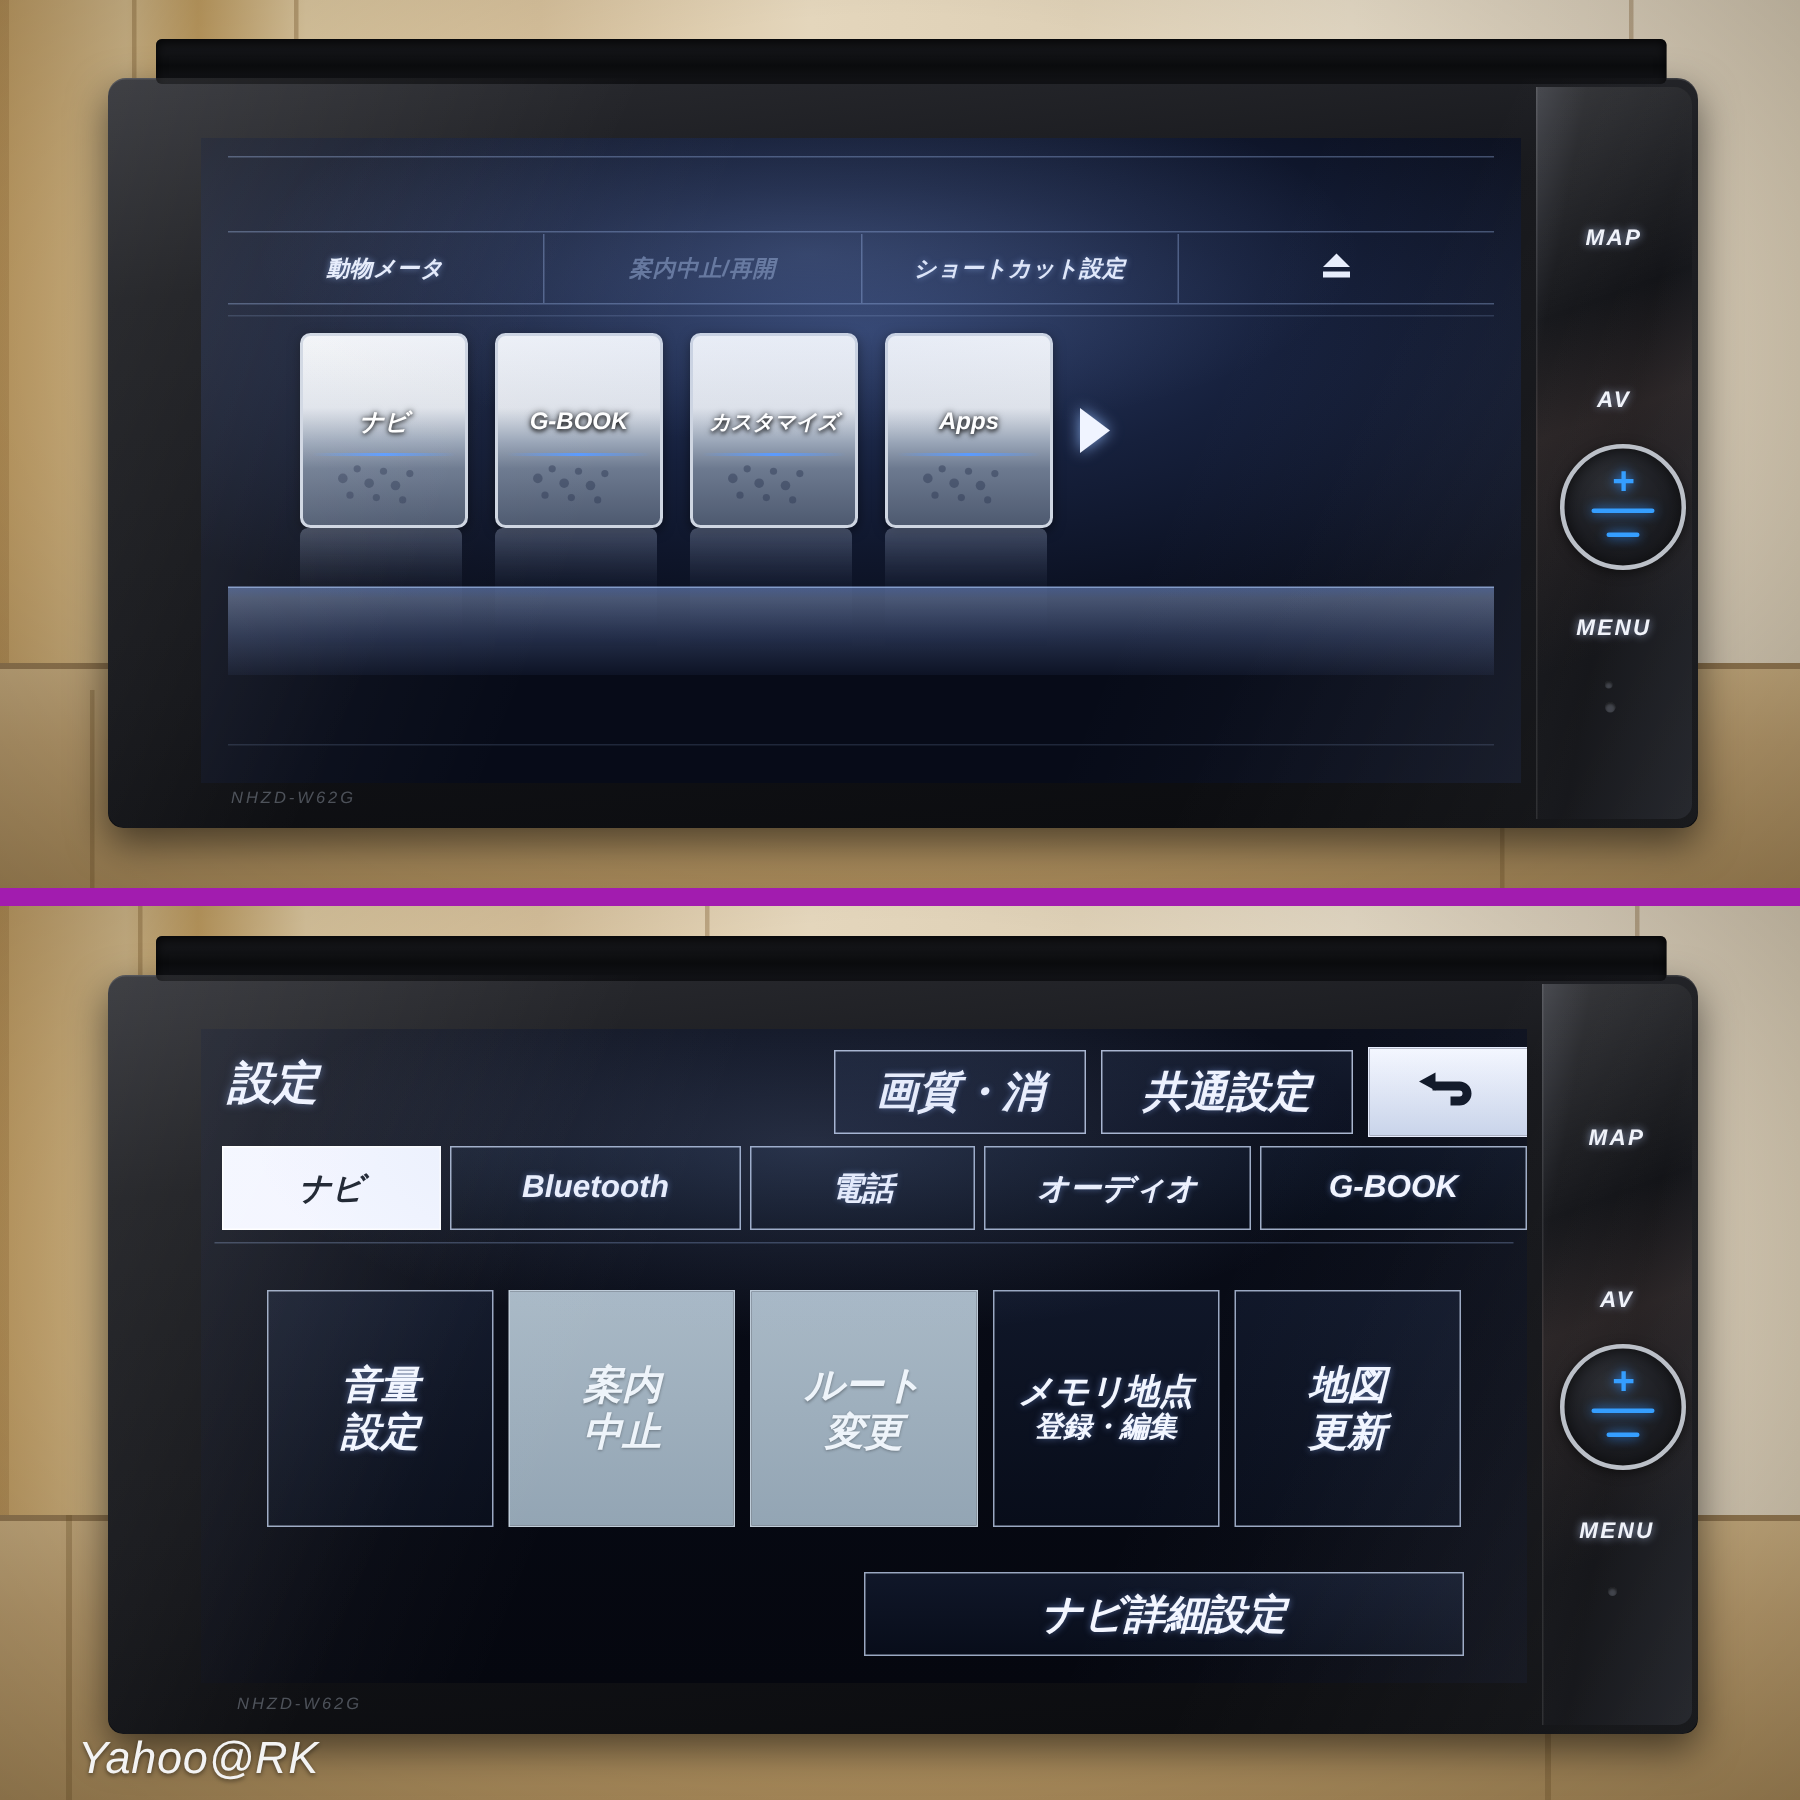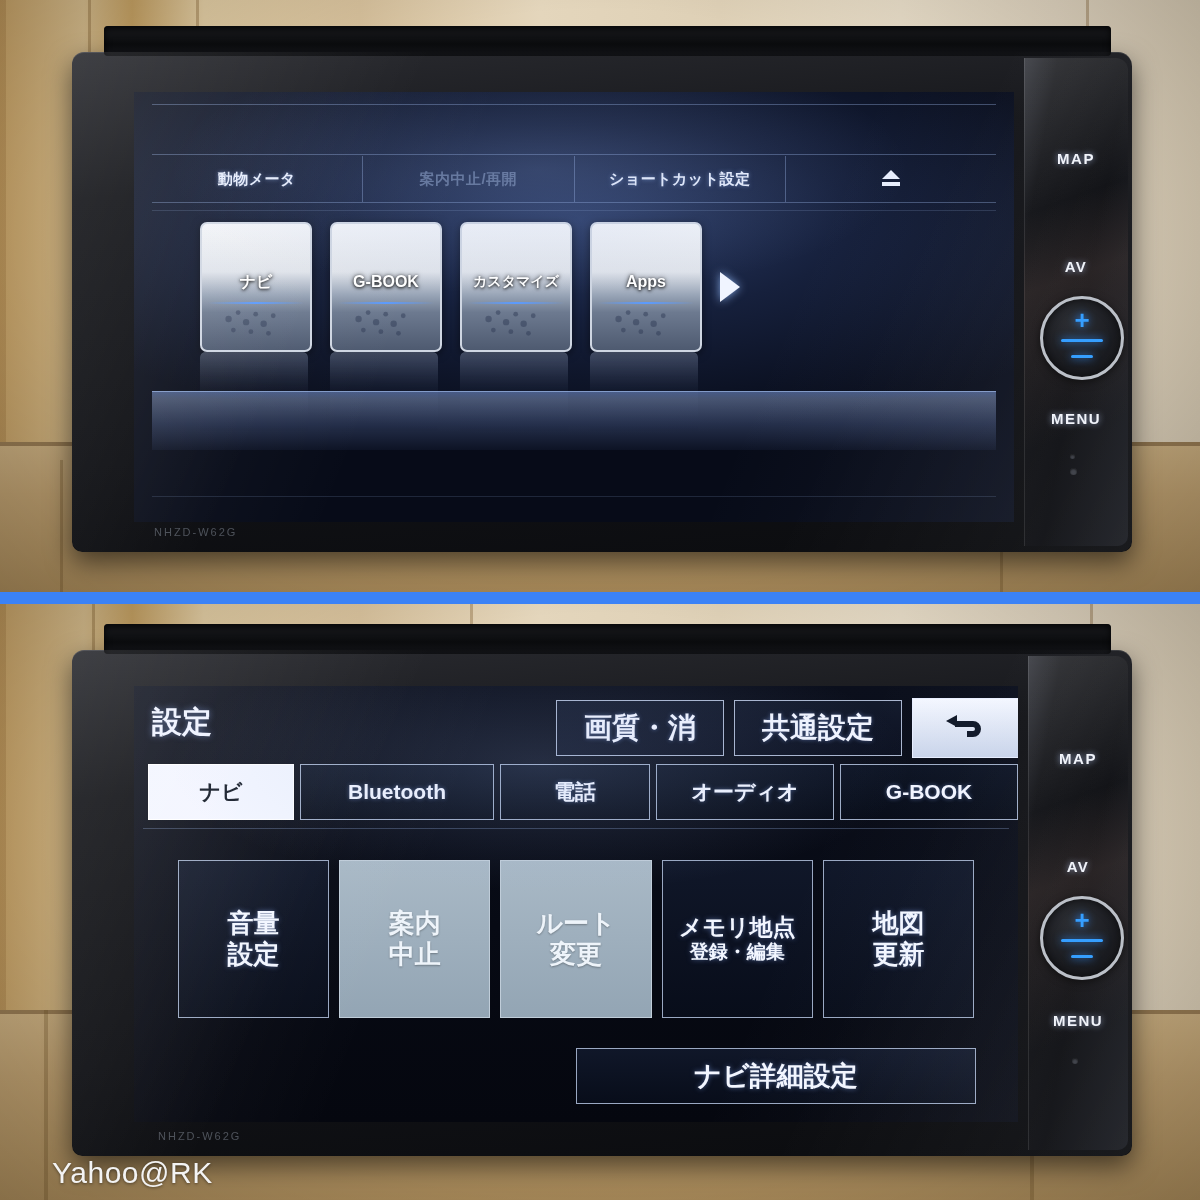--- a/index.html
+++ b/index.html
@@ -1,20 +1,20 @@
 <!DOCTYPE html>
 <html><head>
 <meta charset="utf-8">
 <style>
   html,body{margin:0;padding:0;background:#fff;}
   body{width:1200px;height:1200px;overflow:hidden;
        font-family:"Liberation Sans","DejaVu Sans",sans-serif;}
 
   
-  .photo-stack{position:relative;width:1200px;height:864px;background:#3b82f6;}
+  .photo-stack{position:relative;width:1200px;height:864px;background:#a21caf;font-style:italic;}
   .photo{position:absolute;left:0;width:1200px;overflow:hidden;}
   #photo-top{top:0;height:592px;}
   #photo-bottom{top:604px;height:596px;}
 
   
   .scene{position:absolute;inset:0;overflow:hidden;}
   .wall-panels{position:absolute;inset:0;
     background:
       linear-gradient(90deg,
         rgba(150,110,55,.30) 0px, rgba(150,110,55,.30) 6px, rgba(0,0,0,0) 6px),

